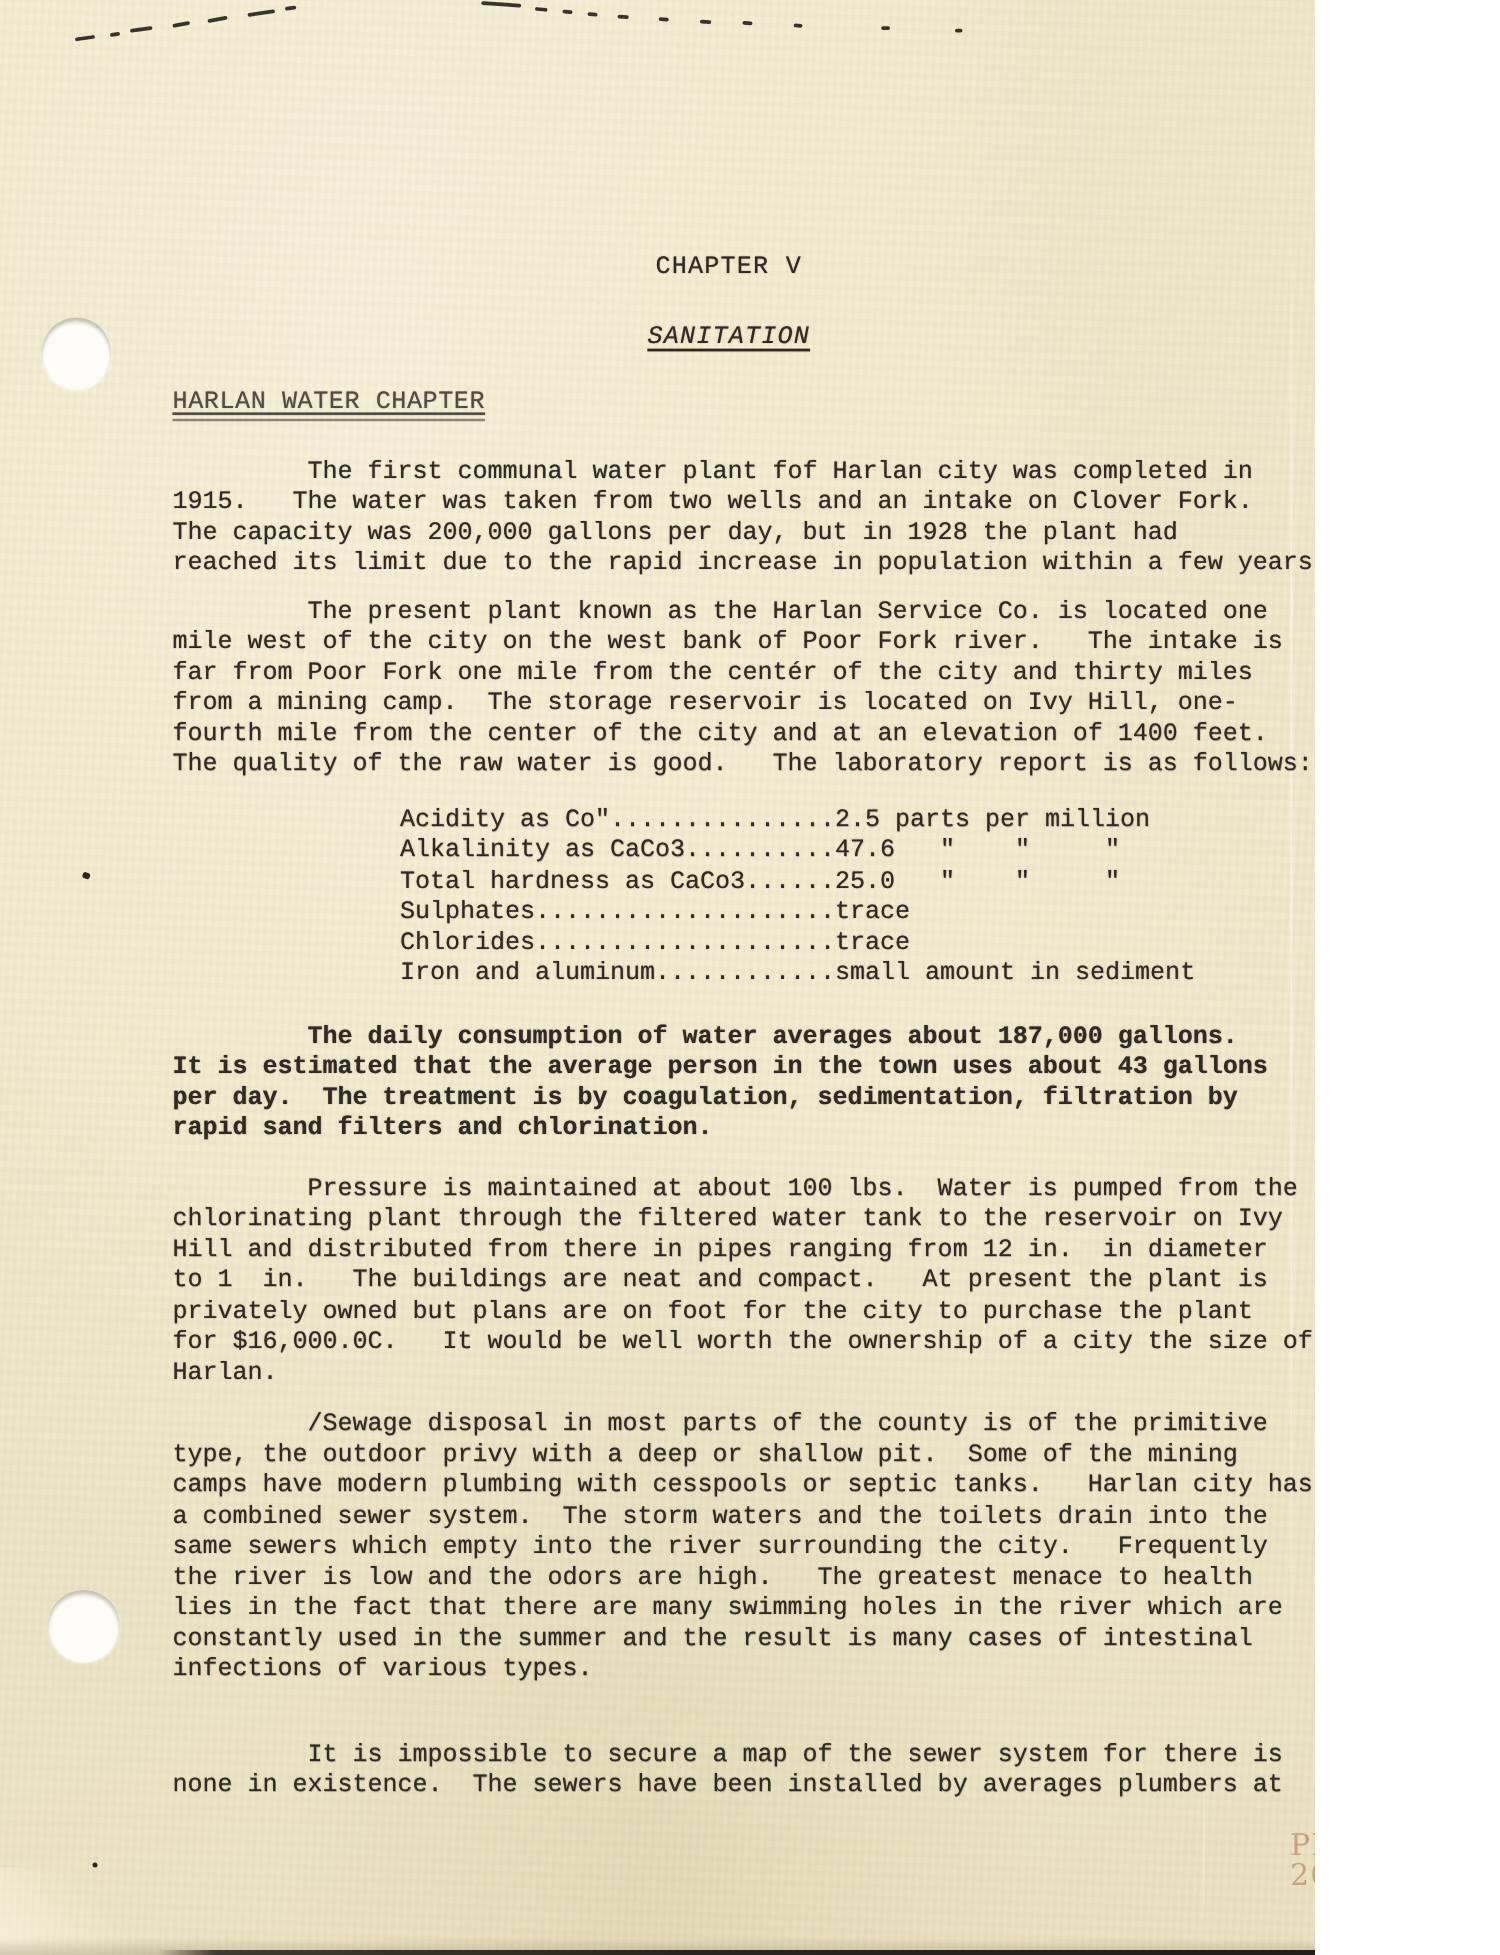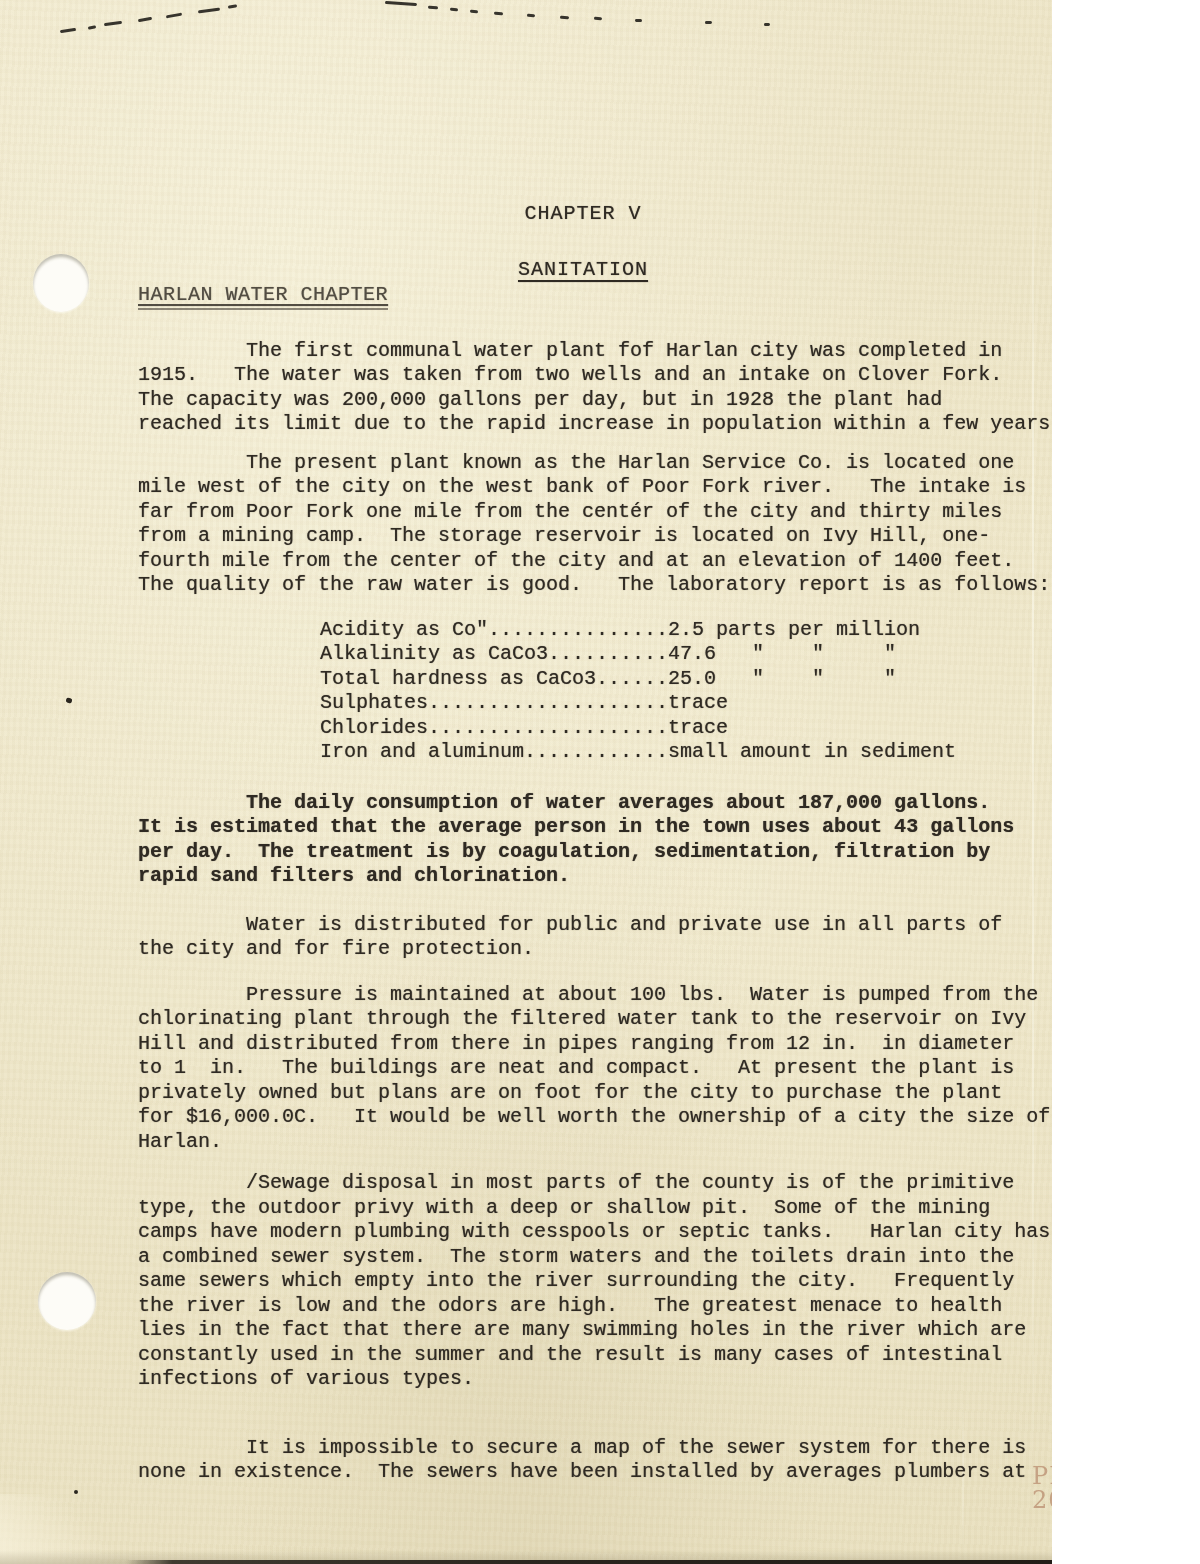--- a/index.html
+++ b/index.html
@@ -32,23 +32,23 @@
 
   .typed {
     font: 20px/24.5px "Liberation Mono", monospace;
     color: #2f2a23;
     text-shadow: 0 0 1px rgba(47,42,35,0.55), 0.4px 0.4px 0.5px rgba(47,42,35,0.25);
     white-space: pre;
     margin: 0;
   }
   .heading-center { width: 890px; text-align: center; }
   .chapter   { margin-bottom: 31px; letter-spacing: 1px; }
-  .section   { margin-bottom: 1px; letter-spacing: 1px;
+  .section   { margin-bottom: 28px; letter-spacing: 1px;
                text-decoration: underline; text-underline-offset: 5px;
-               text-decoration-thickness: 1.5px; }
+               text-decoration-thickness: 1.5px; font-style: italic; }
   .subsection{ display: inline-block; margin-bottom: 29px;
                text-decoration: underline; text-underline-offset: 4px;
                text-decoration-thickness: 1.5px;
                border-bottom: 2px solid rgba(47,42,35,0.65);
                filter: blur(0.45px); opacity: 0.82; letter-spacing: 0.5px; }
   .mb14 { margin-bottom: 14px; } .mb20 { margin-bottom: 20px; }
   .mb26 { margin-bottom: 26px; } .mb24 { margin-bottom: 24px; font-weight: bold; }
   .mb21 { margin-bottom: 21px; } .mb17 { margin-bottom: 17px; }
   .mb29 { margin-bottom: 44px; }
   .lab-report { margin-left: 182px; }
@@ -141,22 +141,20 @@
     <p class="typed mb26 lab-report">Acidity as Co"...............2.5 parts per million
 Alkalinity as CaCo3..........47.6   "    "     "
 Total hardness as CaCo3......25.0   "    "     "
 Sulphates....................trace
 Chlorides....................trace
 Iron and aluminum............small amount in sediment</p>
     <p class="typed mb24">         The daily consumption of water averages about 187,000 gallons.
 It is estimated that the average person in the town uses about 43 gallons
 per day.  The treatment is by coagulation, sedimentation, filtration by
 rapid sand filters and chlorination.</p>
-    <p class="typed mb21">         Water is distributed for public and private use in all parts of
-the city and for fire protection.</p>
     <p class="typed mb17">         Pressure is maintained at about 100 lbs.  Water is pumped from the
 chlorinating plant through the filtered water tank to the reservoir on Ivy
 Hill and distributed from there in pipes ranging from 12 in.  in diameter
 to 1  in.   The buildings are neat and compact.   At present the plant is
 privately owned but plans are on foot for the city to purchase the plant
 for $16,000.0C.   It would be well worth the ownership of a city the size of
 Harlan.</p>
     <p class="typed mb29">         /Sewage disposal in most parts of the county is of the primitive
 type, the outdoor privy with a deep or shallow pit.  Some of the mining
 camps have modern plumbing with cesspools or septic tanks.   Harlan city has

